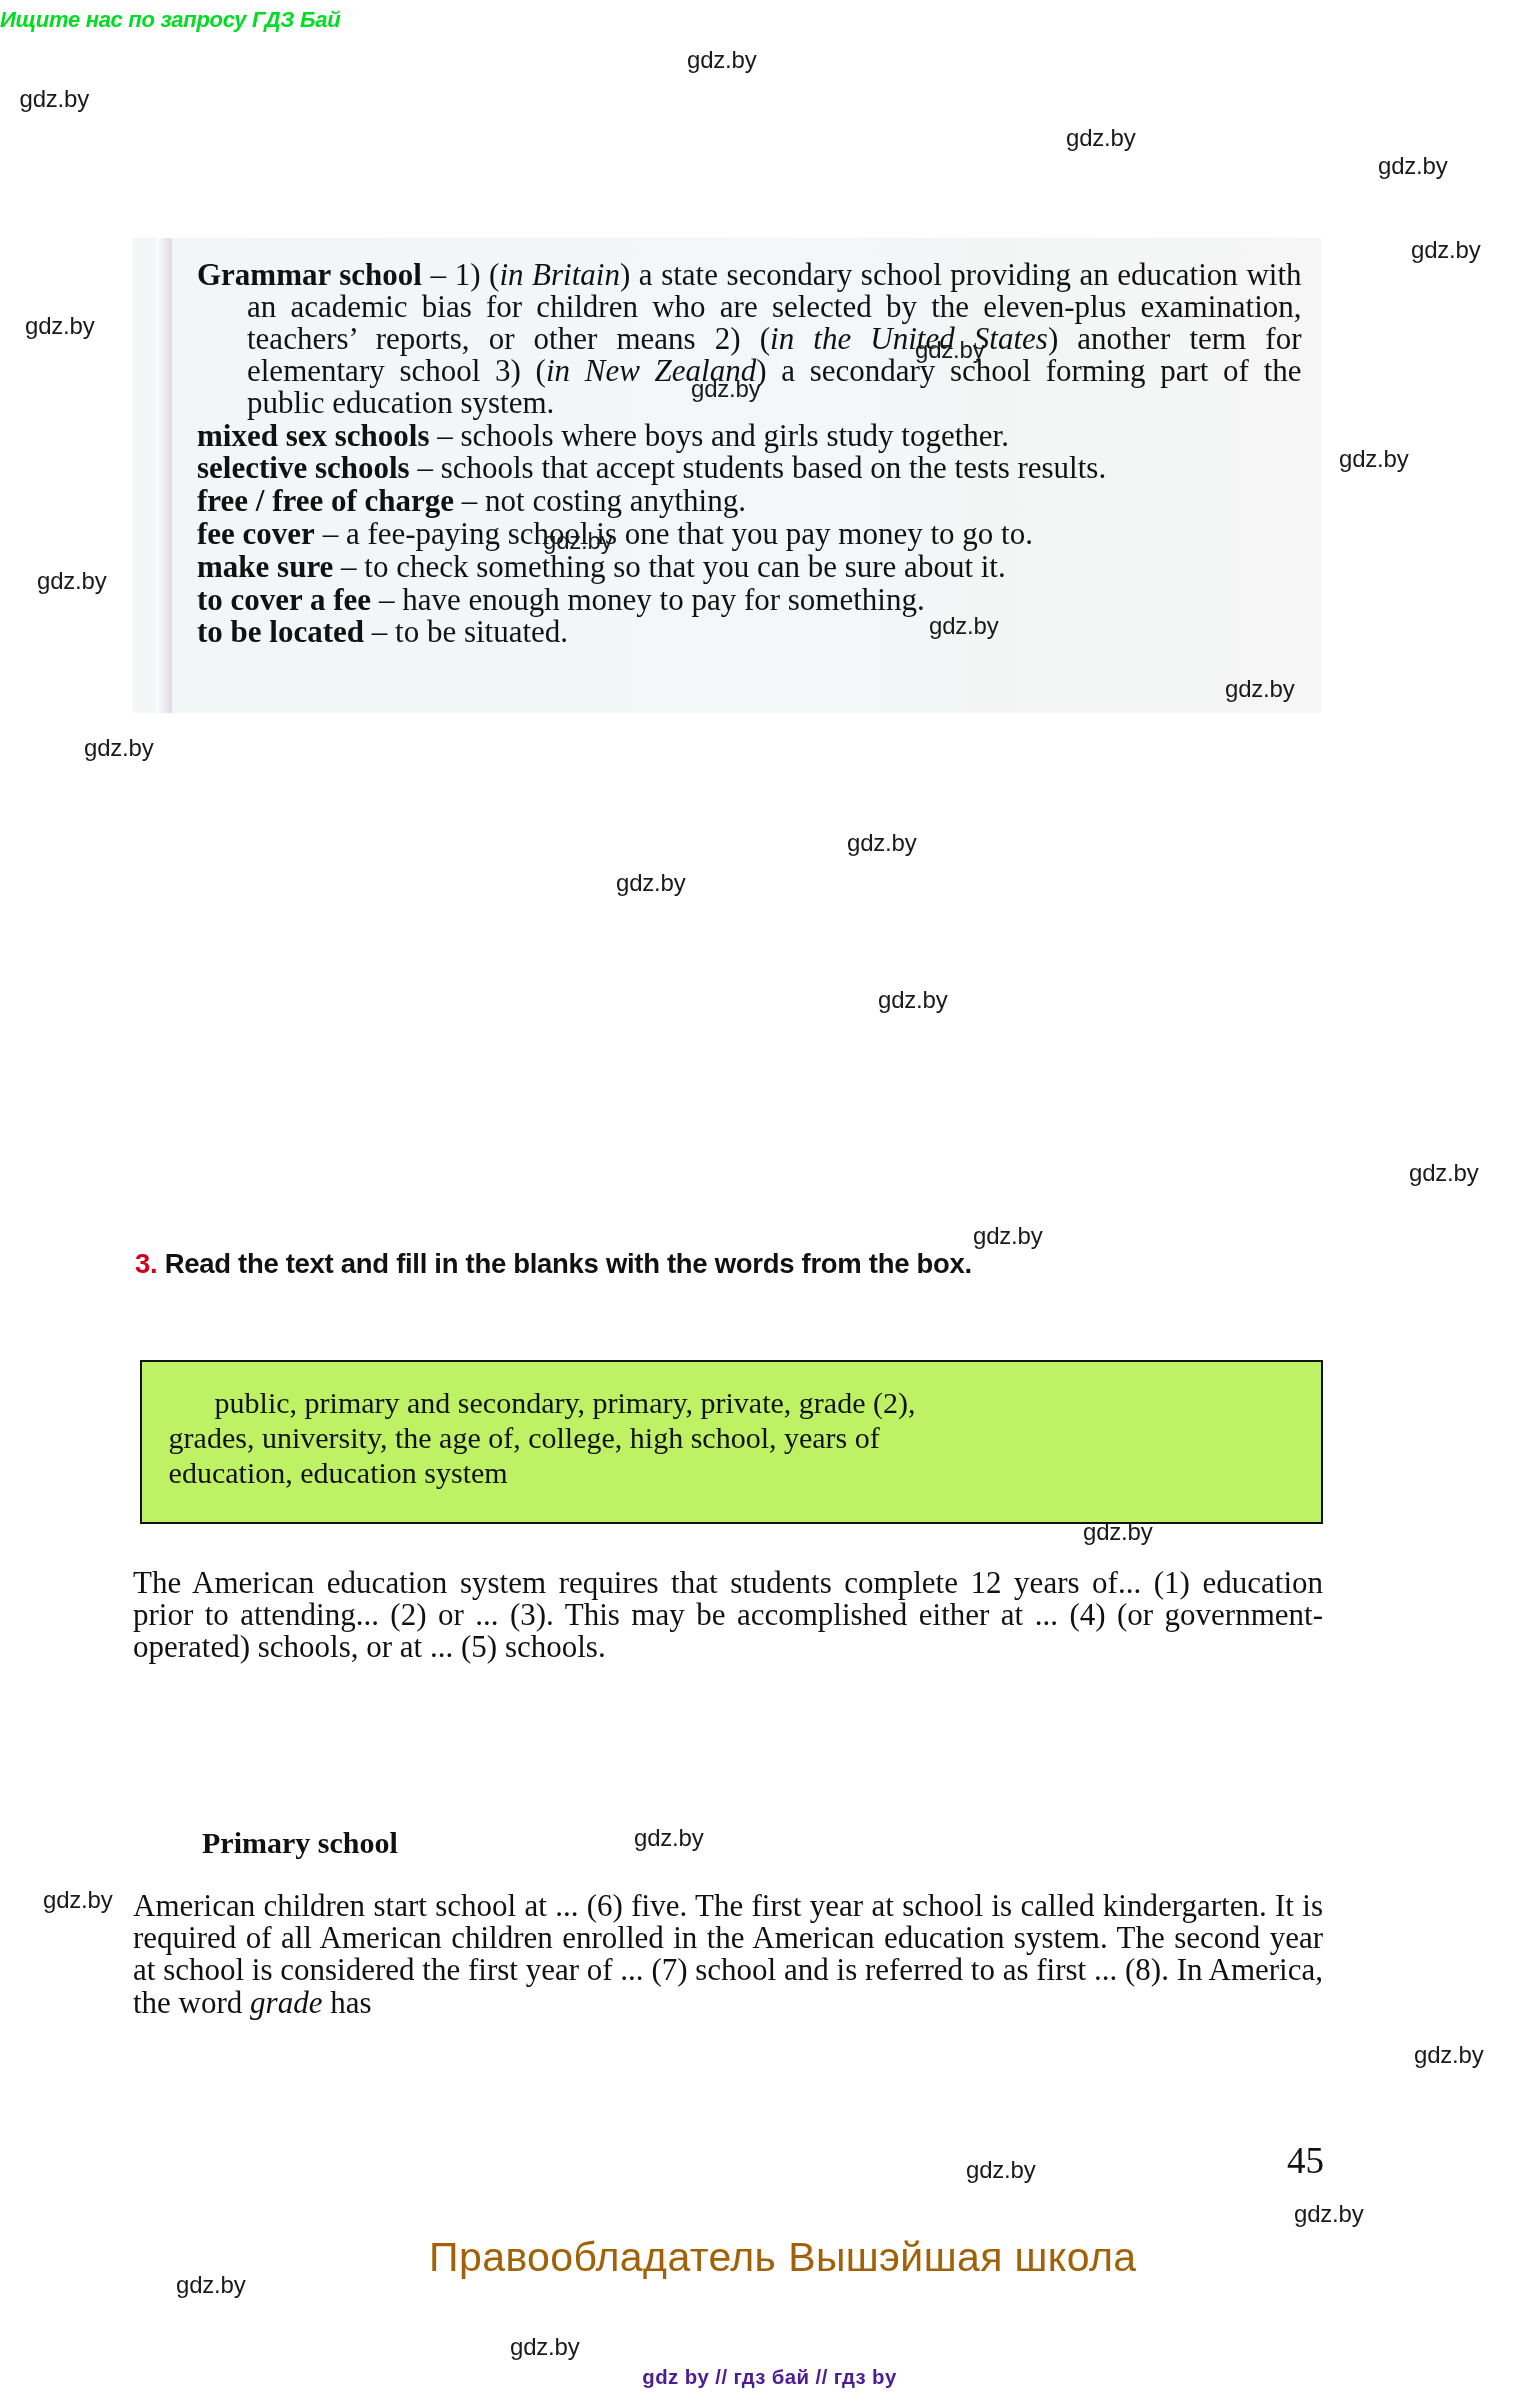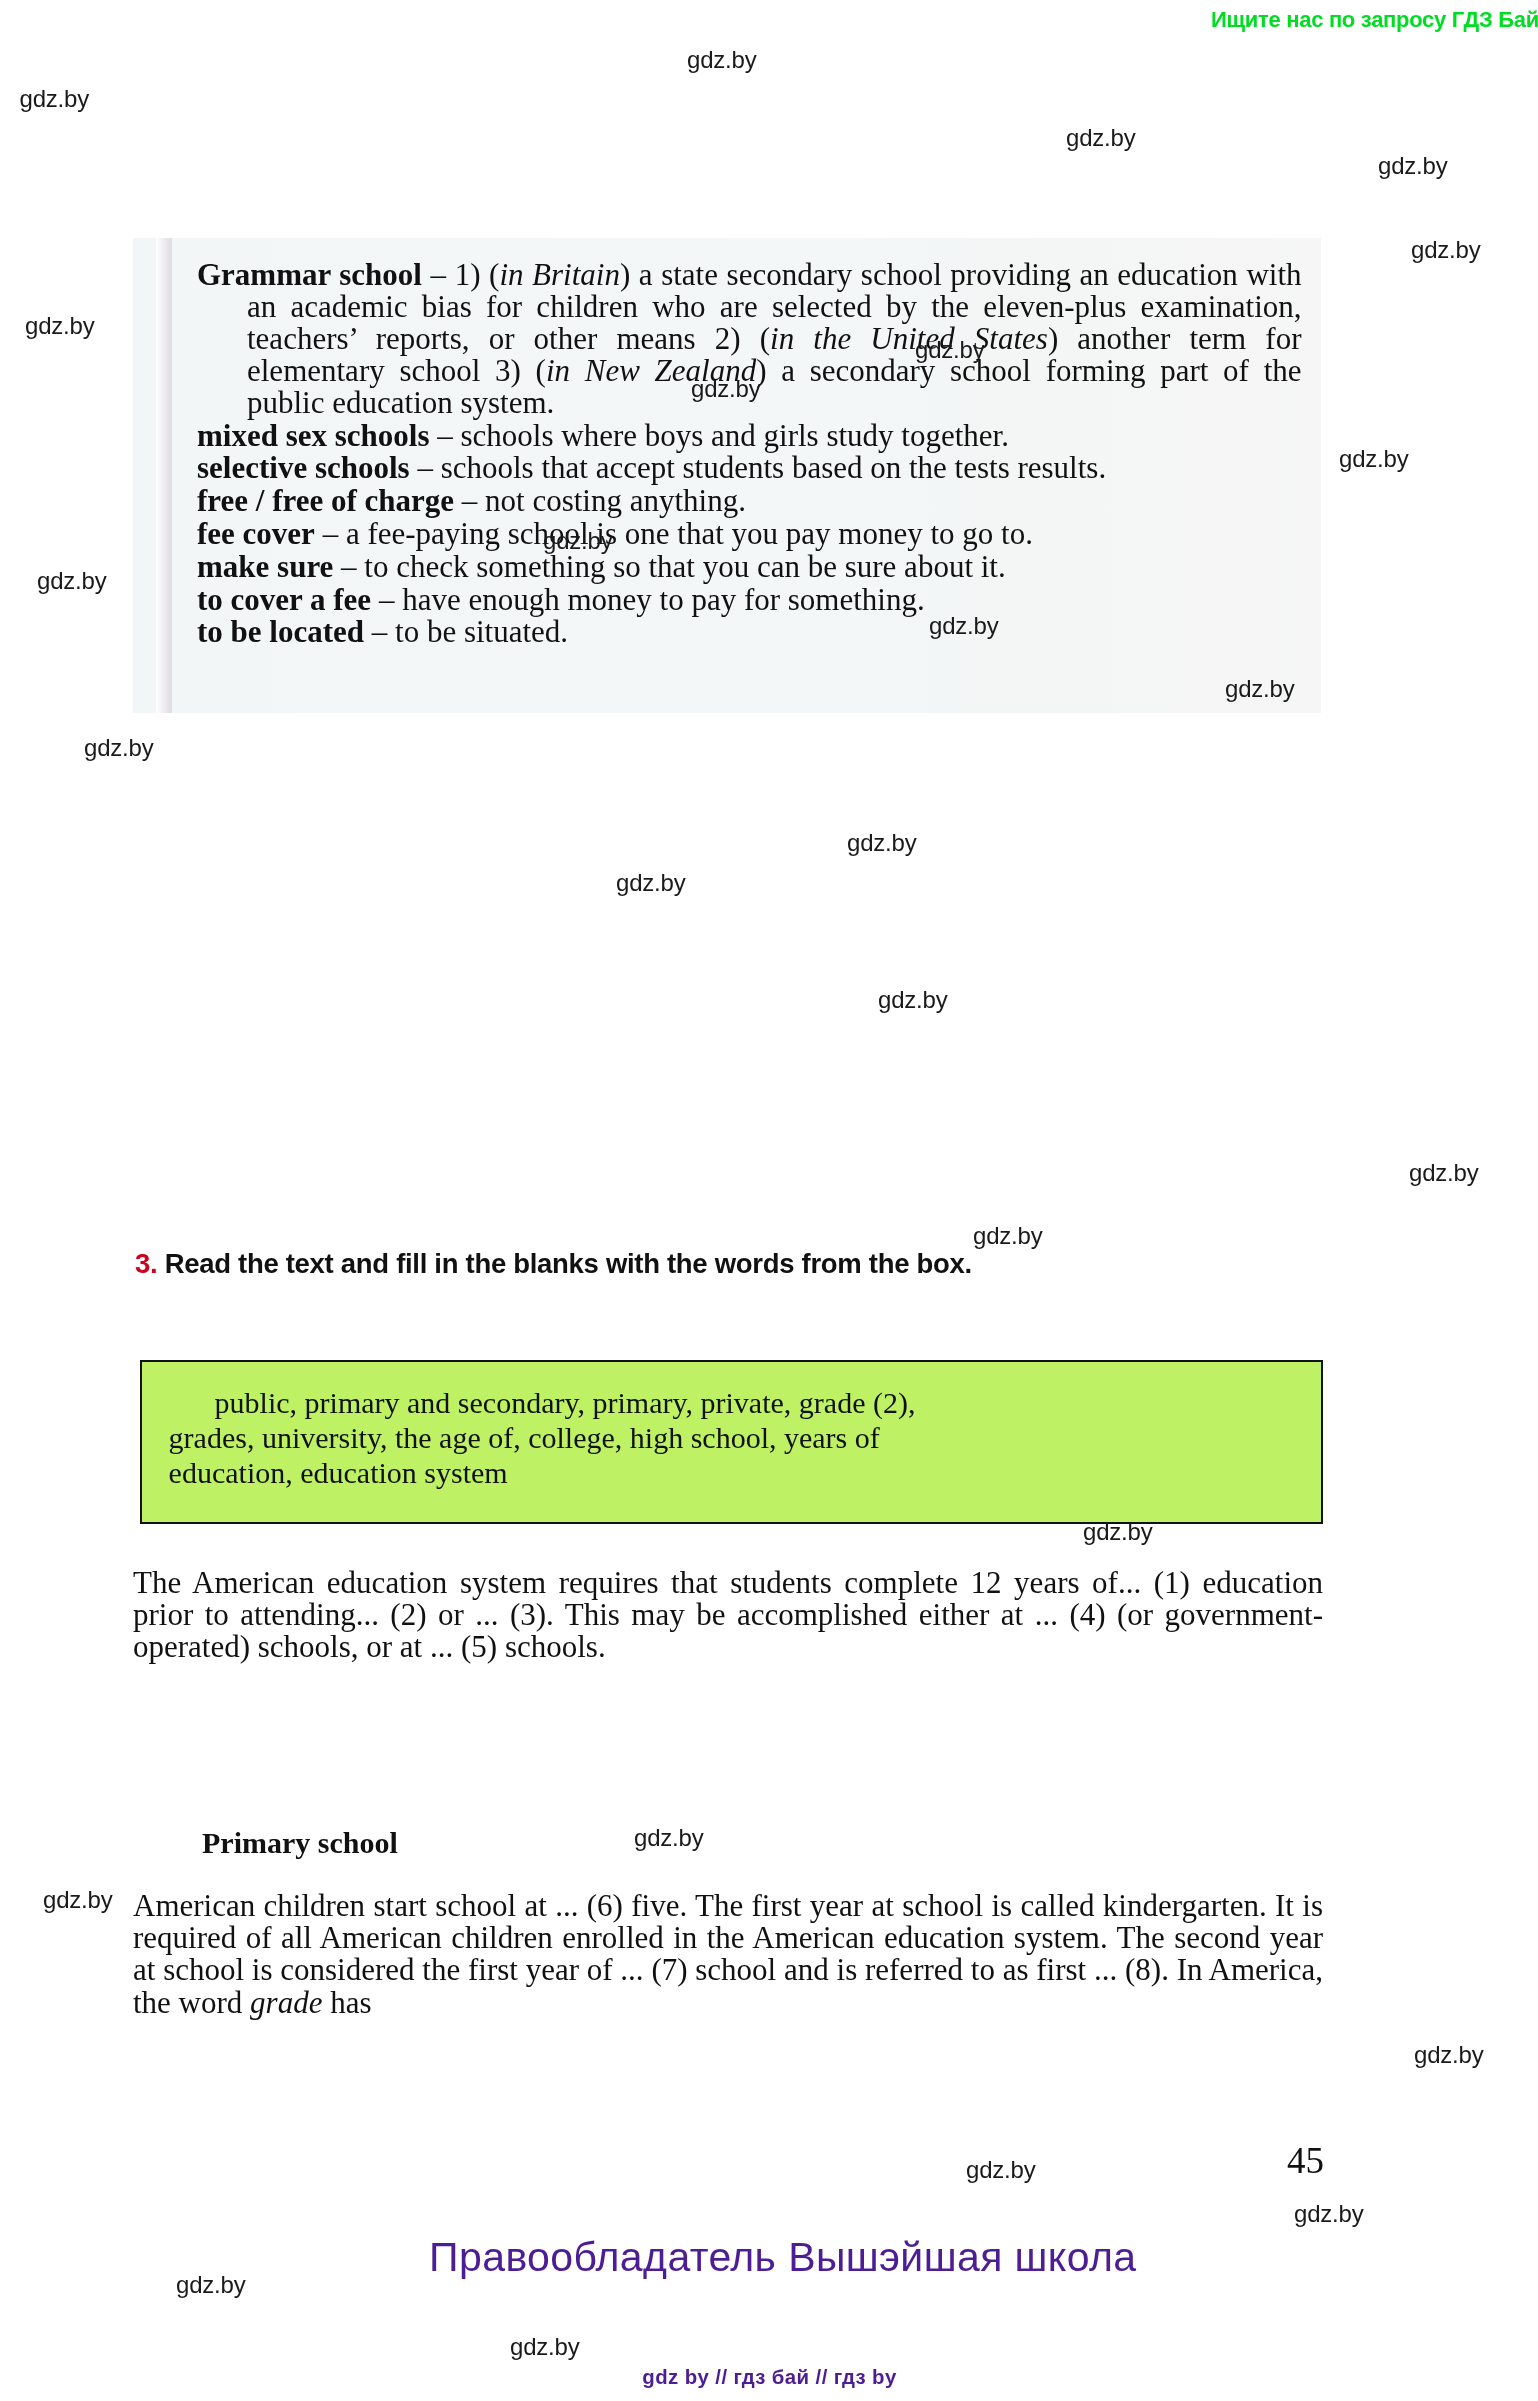--- a/index.html
+++ b/index.html
@@ -26,37 +26,38 @@
     white-space: nowrap;
     letter-spacing: -0.2px;
     z-index: 40;
     pointer-events: none;
   }
 
   .promo-top {
     position: absolute;
     left: 0; right: 0;
     top: 7px;
-    text-align: right;
+    text-align: left;
     font-family: "Liberation Sans", sans-serif;
     font-weight: bold;
     font-size: 22px;
     color: #00dd22;
     letter-spacing: -0.3px;
     z-index: 45;
+    font-style: italic;
   }
 
   .rights-wm {
     position: absolute;
     left: 0; right: 0;
     top: 2234px;
     text-align: center;
     font-family: "Liberation Sans", sans-serif;
     font-size: 41px;
-    color: #4c1d95;
+    color: #a16207;
     letter-spacing: 0.4px;
     z-index: 42;
     padding-left: 26.6px;
   }
 
   .bottom-links {
     position: absolute;
     left: 0; right: 0;
     bottom: 12.4px;
     text-align: center;

